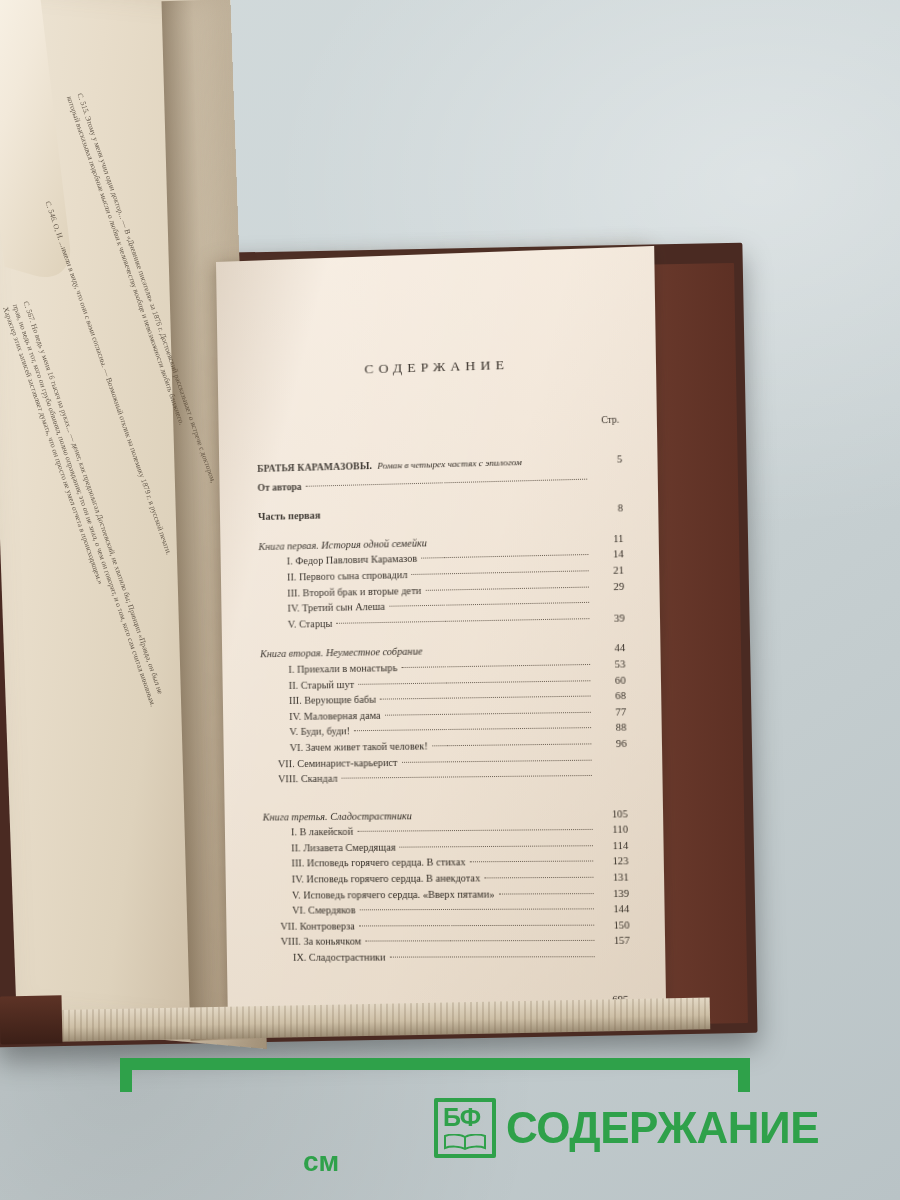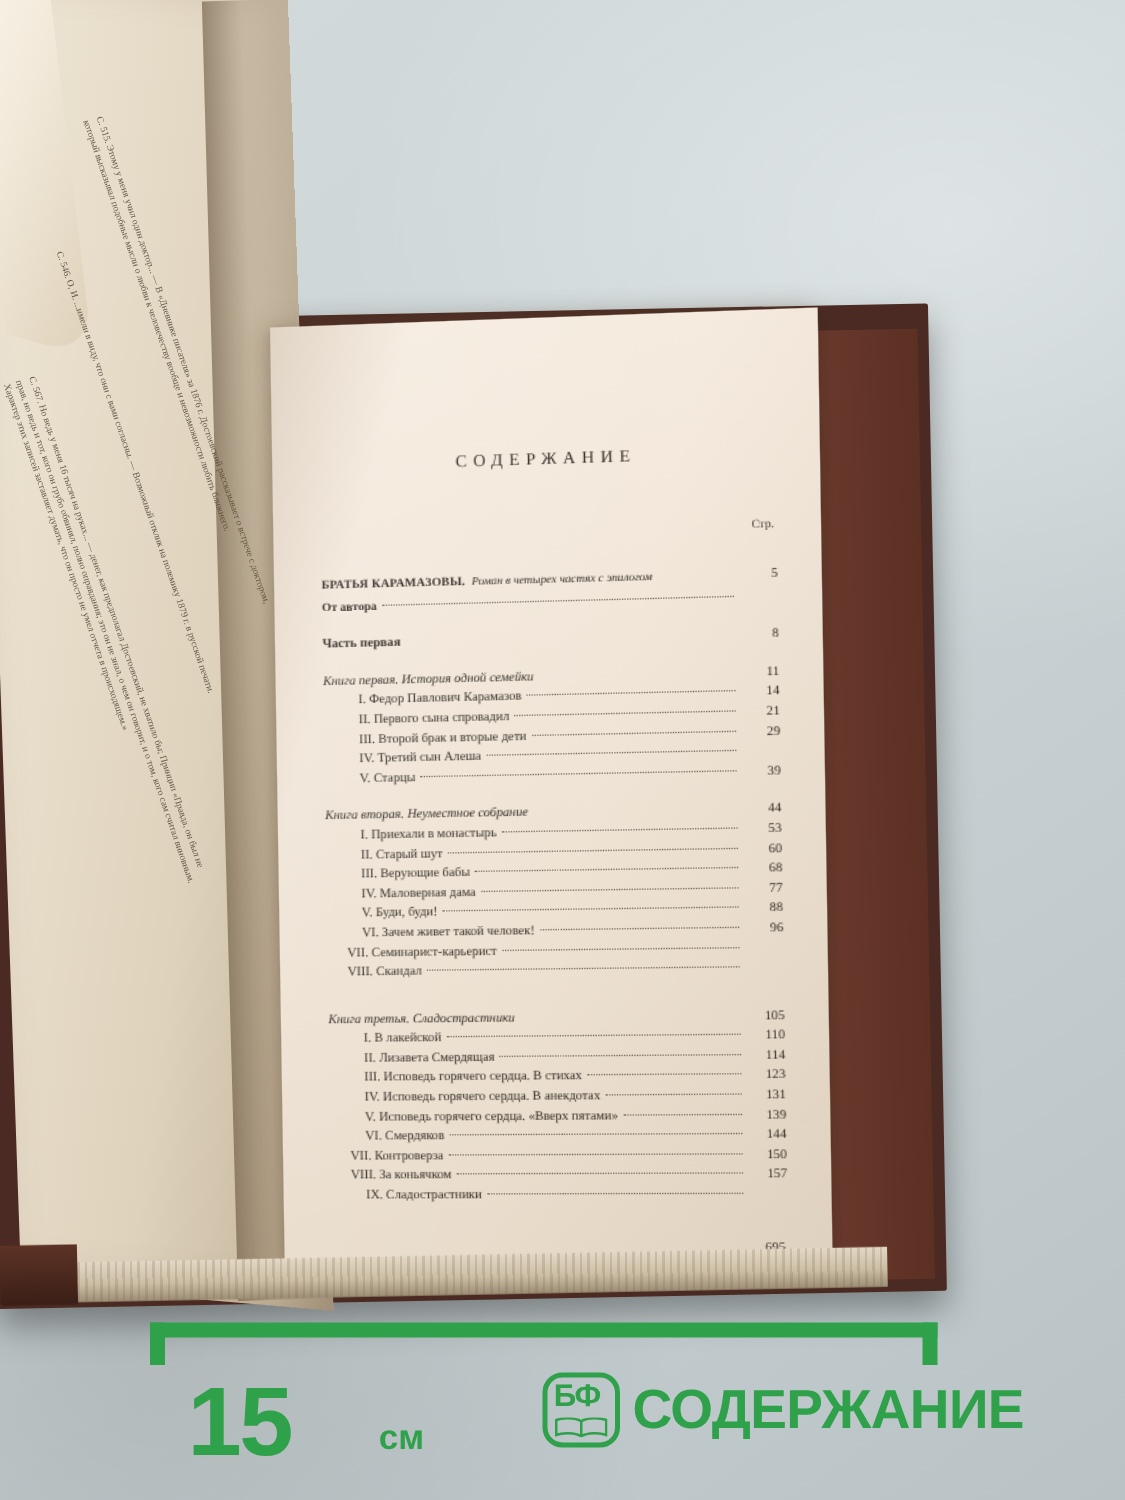--- a/index.html
+++ b/index.html
@@ -246,39 +246,39 @@
     top: 34px;
     font-family: "Liberation Sans", sans-serif;
     font-weight: bold;
     font-size: 78px;
     color: #2fa14a;
     letter-spacing: -2px;
   }
   .scale-unit {
     position: absolute;
     left: 183px;
-    top: 76px;
+    top: 88px;
     font-family: "Liberation Sans", sans-serif;
     font-weight: bold;
     font-size: 28px;
     color: #2fa14a;
   }
   .logo {
     position: absolute;
     left: 314px;
     top: 40px;
     display: flex;
     align-items: center;
     gap: 10px;
   }
   .logo-mark {
     width: 62px;
     height: 60px;
     border: 4px solid #2fa14a;
-    border-radius: 16px;
+    border-radius: 2px;
     position: relative;
     box-sizing: border-box;
   }
   .logo-mark .bf {
     position: absolute;
     left: 5px;
     top: 1px;
     font-family: "Liberation Sans", sans-serif;
     font-weight: bold;
     font-size: 25px;
@@ -489,21 +489,20 @@
     </div>
     <div class="spine-bottom"></div>
   </div>
 
   <div class="scale">
     <div class="scale-bracket">
       <div class="bar"></div>
       <div class="tick-l"></div>
       <div class="tick-r"></div>
     </div>
-    <div class="scale-num">15</div>
     <div class="scale-unit">см</div>
 
     <div class="logo">
       <div class="logo-mark">
         <span class="bf">БФ</span>
         <svg class="book-glyph" viewBox="0 0 42 16">
           <path d="M21 3 C16 0, 6 0, 1 2 L1 14 C6 12, 16 12, 21 15 C26 12, 36 12, 41 14 L41 2 C36 0, 26 0, 21 3 Z" fill="none" stroke="#2fa14a" stroke-width="2"></path>
           <line x1="21" y1="3" x2="21" y2="15" stroke="#2fa14a" stroke-width="2"></line>
         </svg>
       </div>

